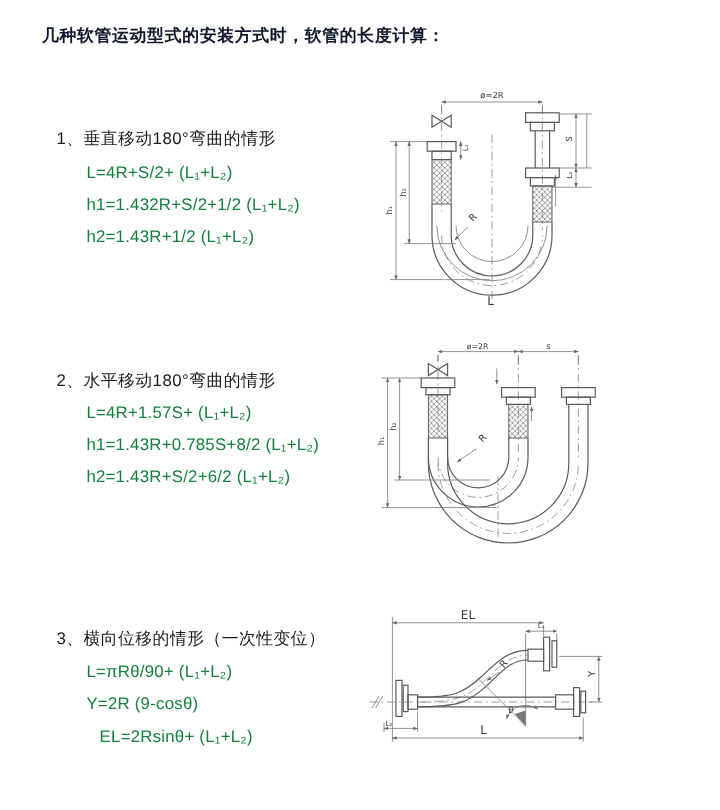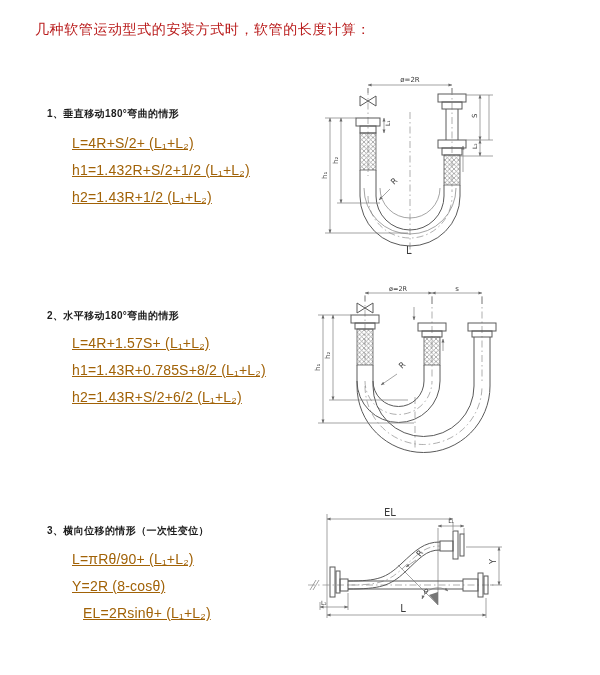--- a/index.html
+++ b/index.html
@@ -2,27 +2,27 @@
 <html><head>
 <meta charset="utf-8">
 <style>
   html,body{margin:0;padding:0;}
   body{
     width:600px;height:675px;position:relative;background:#ffffff;
     font-family:"Liberation Sans","DejaVu Sans",sans-serif;overflow:hidden;
   }
   .title{
     position:absolute;left:35px;top:21px;font-size:14px;letter-spacing:.6px;
-    color:#b91c1c;font-weight:400;
+    color:#0f172a;font-weight:700;
   }
   .heading{
-    position:absolute;font-size:10px;letter-spacing:.4px;color:#1c1c1c;font-weight:700;
+    position:absolute;font-size:14px;letter-spacing:.4px;color:#1c1c1c;font-weight:400;
   }
   .formula{
-    position:absolute;font-size:14px;letter-spacing:.2px;color:#a16207;font-weight:500;text-decoration:underline;
+    position:absolute;font-size:14px;letter-spacing:.2px;color:#15803d;font-weight:500;
   }
   .diag{position:absolute;}
   svg .t{stroke:#7d7d7d;stroke-width:.7;fill:none;}
   svg .d{stroke:#5a5a5a;stroke-width:1;fill:none;}
   svg .c{stroke:#8c8c8c;stroke-width:.7;fill:none;stroke-dasharray:7 3 1.5 3;}
   svg .b{stroke:#5a5a5a;stroke-width:.8;}
   svg text{fill:#3a3a3a;font-family:"DejaVu Sans","Liberation Sans",sans-serif;}
 </style>
 </head>
 <body>
@@ -39,21 +39,21 @@
 <div>
   <div class="heading" style="left:47px;top:309px">2、水平移动180°弯曲的情形</div>
   <div class="formula" style="left:72px;top:335px">L=4R+1.57S+ (L₁+L₂)</div>
   <div class="formula" style="left:72px;top:362px">h1=1.43R+0.785S+8/2 (L₁+L₂)</div>
   <div class="formula" style="left:72px;top:389px">h2=1.43R+S/2+6/2 (L₁+L₂)</div>
 </div>
 
 <div>
   <div class="heading" style="left:47px;top:524px">3、横向位移的情形（一次性变位）</div>
   <div class="formula" style="left:72px;top:551px">L=πRθ/90+ (L₁+L₂)</div>
-  <div class="formula" style="left:72px;top:578px">Y=2R (8-cosθ)</div>
+  <div class="formula" style="left:72px;top:578px">Y=2R (9-cosθ)</div>
   <div class="formula" style="left:83px;top:605px">EL=2Rsinθ+ (L₁+L₂)</div>
 </div>
 
 <svg class="diag" style="left:310px;top:70px" width="270" height="190" viewBox="0 0 270 190">
   <defs>
     <marker id="a1" viewBox="0 0 10 10" refX="8.5" refY="5" markerWidth="6" markerHeight="6" orient="auto-start-reverse">
       <path d="M0,1.5 L9,5 L0,8.5 Z" fill="#6a6a6a"></path>
     </marker>
     <pattern id="p1" width="4.5" height="4.5" patternUnits="userSpaceOnUse">
       <path d="M0,4.5 L4.5,0 M0,0 L4.5,4.5" stroke="#8f8f8f" stroke-width="0.7" fill="none"></path>

